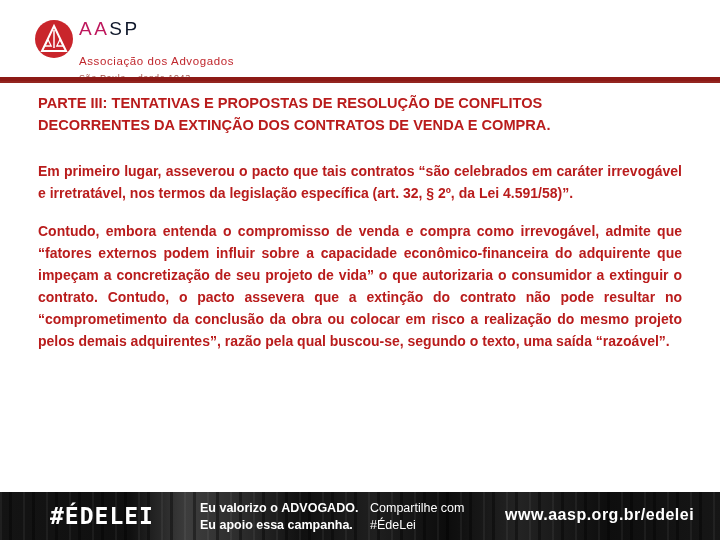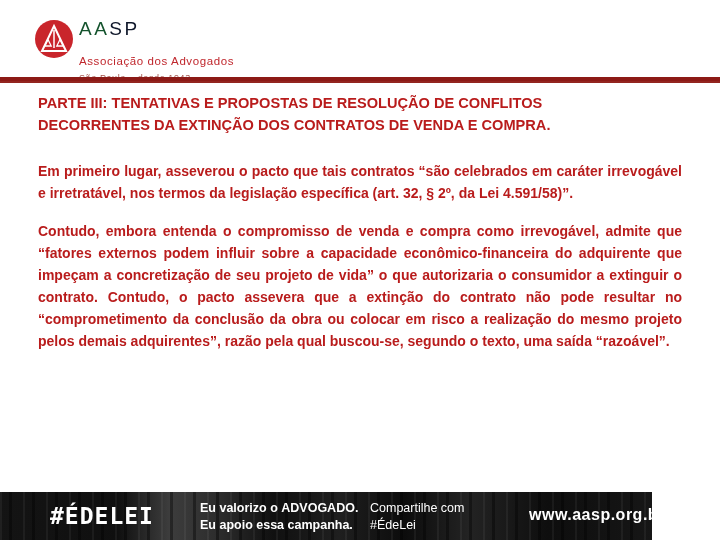--- a/index.html
+++ b/index.html
@@ -4,21 +4,21 @@
 <style>
   html,body{margin:0;padding:0;background:#fff;}
   .slide{
     position:relative;width:720px;height:540px;background:#ffffff;
     font-family:"Liberation Sans",sans-serif;overflow:hidden;
   }
   
   .logo-mark{position:absolute;left:35px;top:20px;}
   .logo-text{position:absolute;left:79px;top:19px;}
   .acronym{font-size:19px;letter-spacing:2.5px;line-height:20px;}
-  .acronym .red{color:#14532d;}
+  .acronym .red{color:#be185d;}
   .acronym .gray{color:#0f172a;}
   .logo-subtitle{font-size:11.5px;color:#c0272d;letter-spacing:0.6px;margin-top:16px;}
   .logo-tagline{font-size:9px;color:#a3524a;letter-spacing:0.6px;margin-top:6px;}
   .divider{
     position:absolute;top:77px;left:0;width:720px;height:4px;background:#8c1a16;
     border-bottom:2px solid rgba(160,60,50,0.35);
   }
   
   .content{position:absolute;left:38px;right:38px;top:92px;color:#b91c1c;}
   .title{
@@ -28,37 +28,37 @@
   .section-heading{
     font-size:14.6px;line-height:22px;font-weight:bold;max-width:545px;
     margin:0 0 14px 0;
   }
   .para{
     font-size:14px;line-height:22px;font-weight:bold;text-align:justify;
     margin:0 0 16px 0;
   }
   
   .banner{
-    position:absolute;left:0;bottom:0;width:652px;height:48px;color:#ffffff;
+    position:absolute;left:0;bottom:0;width:720px;height:48px;color:#ffffff;
     background:
       repeating-linear-gradient(90deg,
         rgba(255,255,255,0.05) 0 2px, rgba(0,0,0,0) 2px 9px,
         rgba(0,0,0,0.38) 9px 12px, rgba(0,0,0,0) 12px 23px),
       linear-gradient(90deg,
         #141414 0%, #0f0f0f 18%, #3d3d3d 26%, #2b2b2b 34%, #101010 42%,
         #1f1f1f 52%, #0c0c0c 62%, #232323 72%, #0e0e0e 84%, #161616 100%);
   }
   .edelei-logo{
     position:absolute;left:50px;top:50%;transform:translateY(-50%);
     font-family:"DejaVu Sans Mono","Liberation Mono",monospace;
     font-weight:bold;font-size:23px;letter-spacing:1px;color:#fff;
   }
   .banner-support{position:absolute;left:200px;top:8px;font-size:12.5px;line-height:17px;font-weight:bold;}
   .banner-share{position:absolute;left:370px;top:8px;font-size:12.5px;line-height:17px;font-weight:normal;}
-  .banner-url{position:absolute;left:529px;top:14px;font-size:16px;font-weight:bold;letter-spacing:0.5px;}
+  .banner-url{position:absolute;left:505px;top:14px;font-size:16px;font-weight:bold;letter-spacing:0.5px;}
 </style>
 </head>
 <body>
 
 <div class="slide">
 
   <div class="logo-mark">
     <svg width="38" height="38" viewBox="0 0 38 38" aria-hidden="true">
       <circle cx="19" cy="19" r="19" fill="#c9252b"></circle>
       <path d="M19 6 L31 31 L7 31 Z" fill="none" stroke="#ffffff" stroke-width="2"></path>

